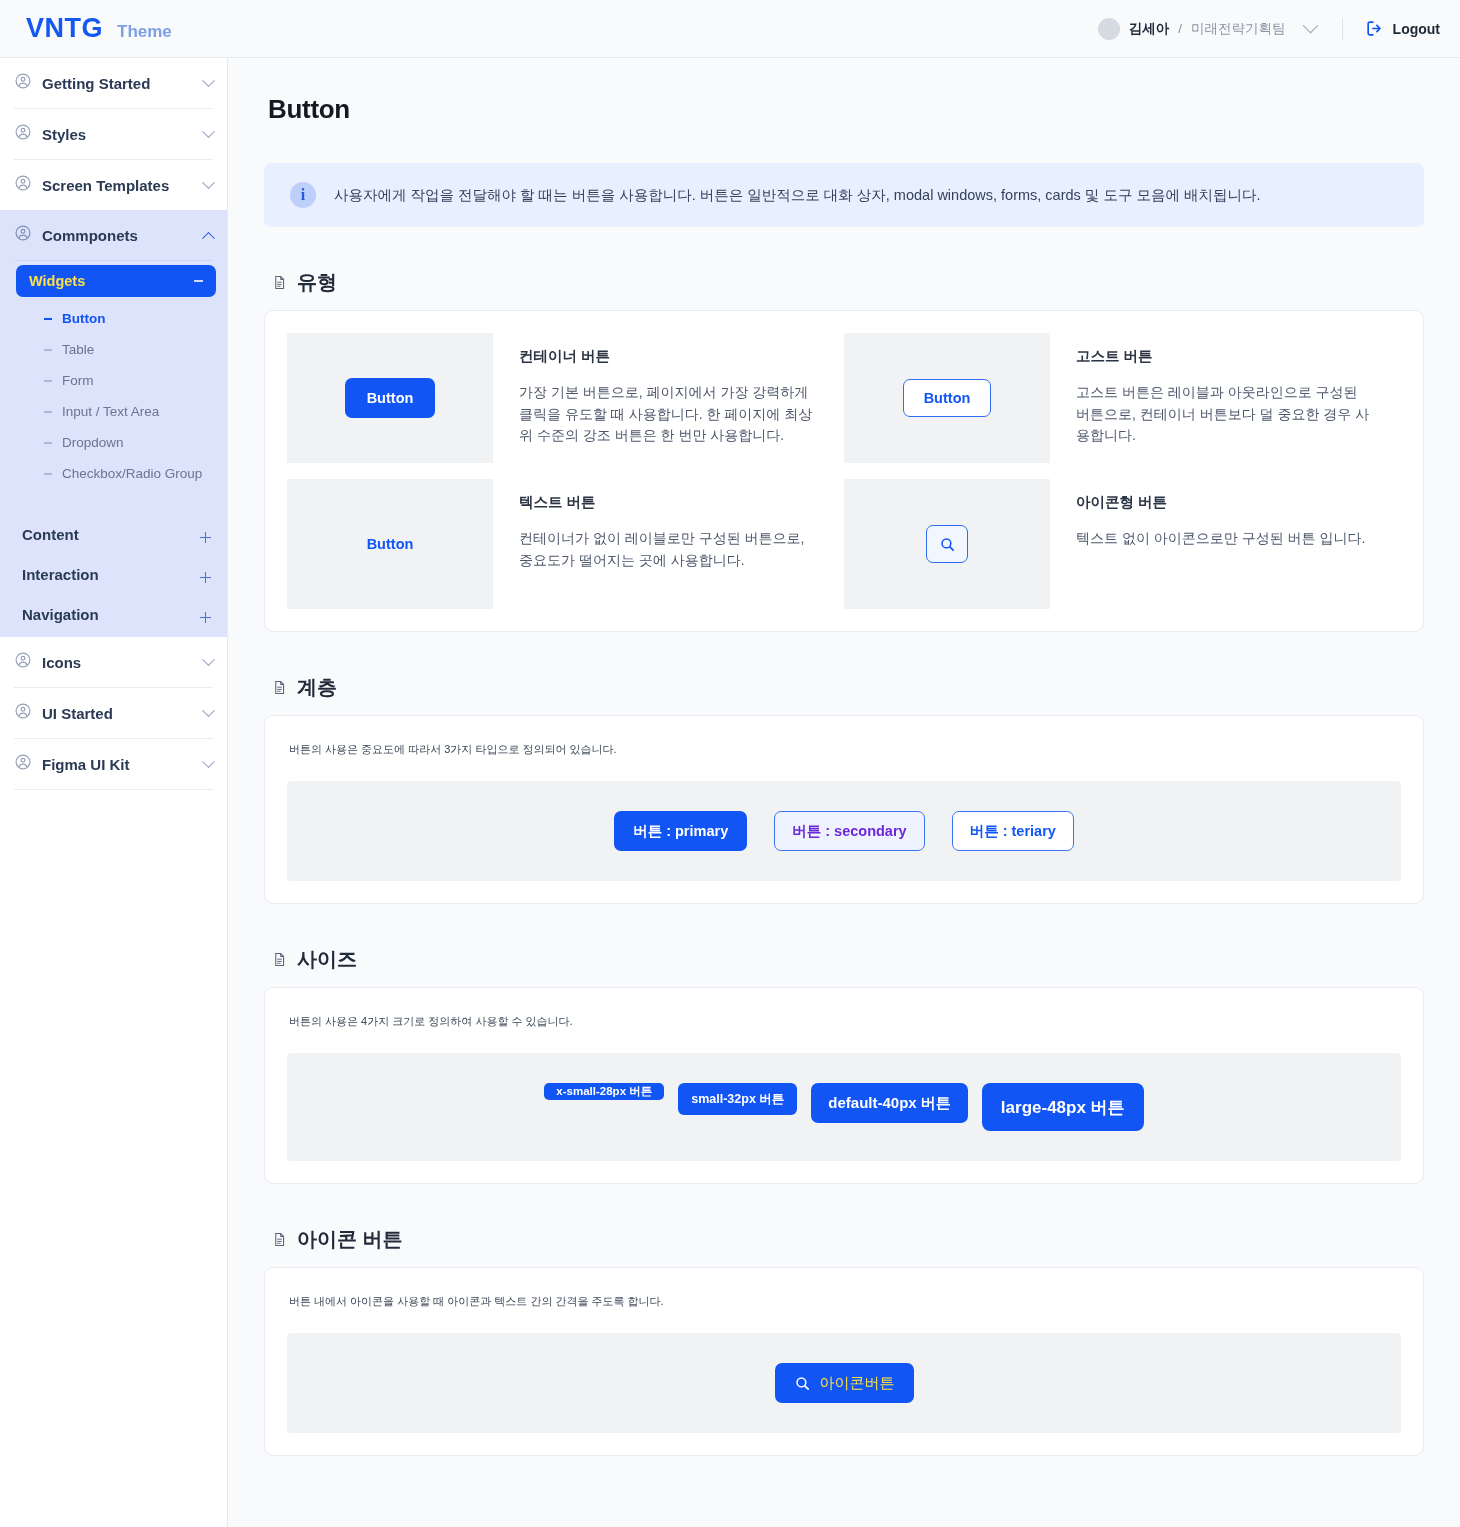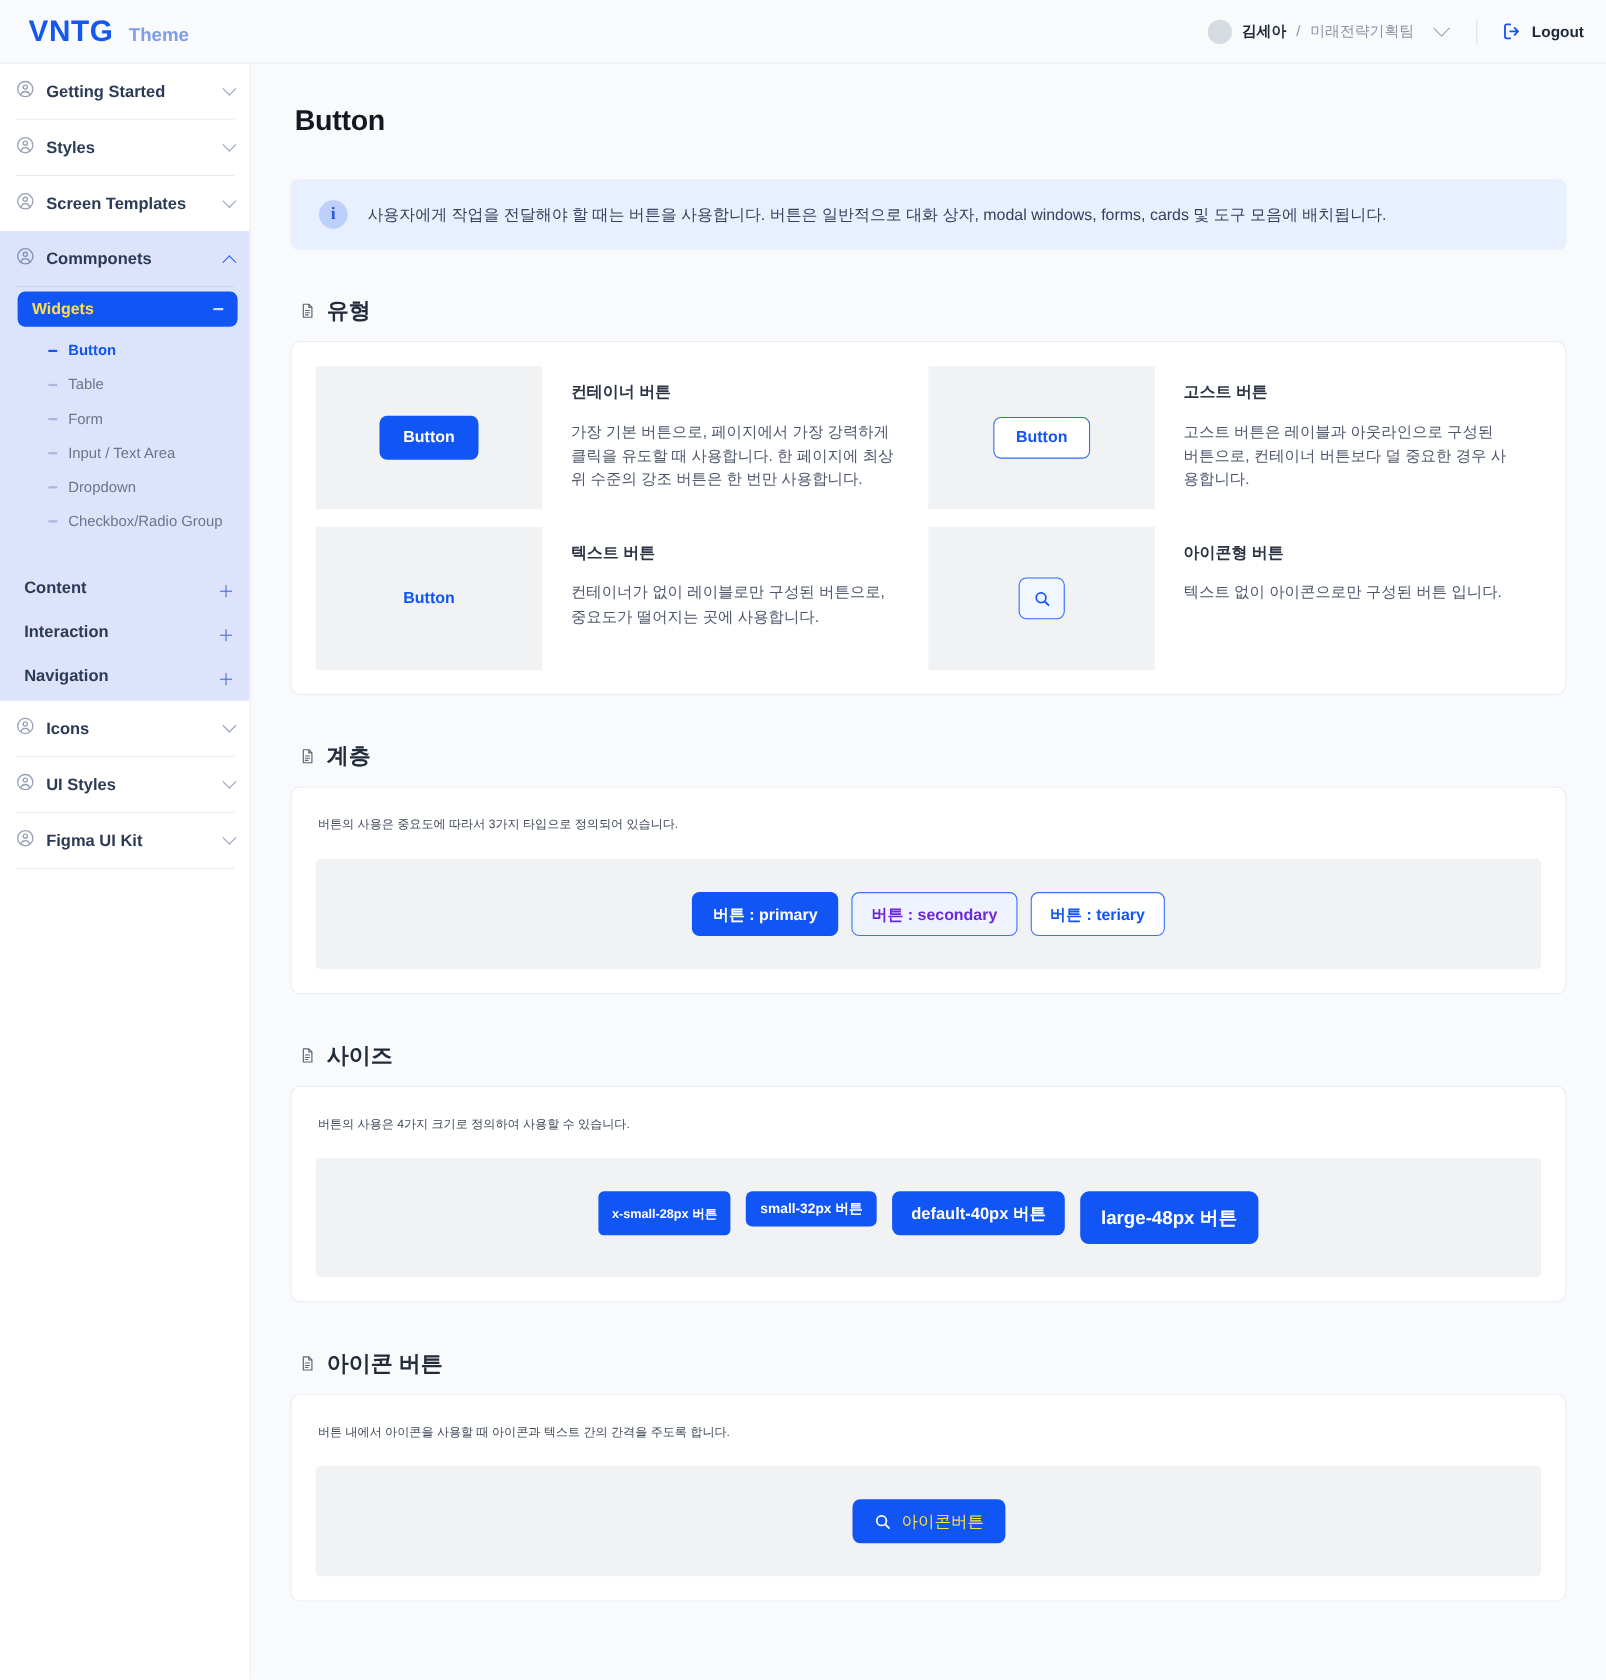--- a/index.html
+++ b/index.html
@@ -168,30 +168,30 @@
     background: #f2f6ff; border: 1.4px solid #2f6bf5; border-radius: 7px;
     width: 42px; height: 38px;
   }
 
   .demo-strip {
     background: #f1f2f4; border-radius: 4px;
     padding: 30px 24px; display: flex; justify-content: center;
   }
   .card-desc { font-size: 11px; color: #3c4657; padding: 4px 0 24px 2px; }
 
-  .hier-row { display: flex; gap: 12px; align-items: center; }
+  .hier-row { display: flex; gap: 27px; align-items: center; }
   .btn-h-primary { background: #1155f5; color: #fff; height: 40px; padding: 0 19px;
     font-size: 14.5px; font-weight: 600; border-radius: 7px; }
   .btn-h-secondary { background: #eef3ff; color: #6d28d9; border: 1.3px solid #3b74f5;
     height: 40px; padding: 0 17px; font-size: 14.5px; font-weight: 600; border-radius: 7px; }
   .btn-h-teriary { background: #fff; color: #1155f5; border: 1.3px solid #3b74f5;
     height: 40px; padding: 0 17px; font-size: 14.5px; font-weight: 600; border-radius: 7px; }
 
   .size-row { display: flex; gap: 14px; align-items: flex-start; }
-  .sz-xs { height: 40px; padding: 0 12px; font-size: 11.5px; border-radius: 5px;
+  .sz-xs { height: 17px; padding: 0 12px; font-size: 11.5px; border-radius: 5px;
     background: #1155f5; color: #fff; font-weight: 600; }
   .sz-sm { height: 32px; padding: 0 13px; font-size: 12.5px; border-radius: 6px;
     background: #1155f5; color: #fff; font-weight: 600; }
   .sz-df { height: 40px; padding: 0 17px; font-size: 15px; border-radius: 7px;
     background: #1155f5; color: #fff; font-weight: 600; }
   .sz-lg { height: 48px; padding: 0 19px; font-size: 17px; border-radius: 8px;
     background: #1155f5; color: #fff; font-weight: 600; }
 
   .btn-with-icon {
     background: #1155f5; color: #fde047; height: 40px; padding: 0 19px;
@@ -343,21 +343,21 @@
       <div class="nav-rule"></div>
 
       <div class="nav-top">
         <span class="person">
           <svg width="18" height="18" viewBox="0 0 24 24" fill="none">
             <circle cx="12" cy="12" r="9.2" stroke="#96a1b8" stroke-width="1.6"></circle>
             <circle cx="12" cy="9.6" r="2.5" stroke="#96a1b8" stroke-width="1.6"></circle>
             <path d="M6.6 18.6c1-2.5 3-3.7 5.4-3.7s4.4 1.2 5.4 3.7" stroke="#96a1b8" stroke-width="1.6" stroke-linecap="round"></path>
           </svg>
         </span>
-        <span class="lbl">UI Styles</span>
+        <span class="lbl">UI Started</span>
         <span class="chev down"></span>
       </div>
       <div class="nav-rule"></div>
 
       <div class="nav-top">
         <span class="person">
           <svg width="18" height="18" viewBox="0 0 24 24" fill="none">
             <circle cx="12" cy="12" r="9.2" stroke="#96a1b8" stroke-width="1.6"></circle>
             <circle cx="12" cy="9.6" r="2.5" stroke="#96a1b8" stroke-width="1.6"></circle>
             <path d="M6.6 18.6c1-2.5 3-3.7 5.4-3.7s4.4 1.2 5.4 3.7" stroke="#96a1b8" stroke-width="1.6" stroke-linecap="round"></path>

